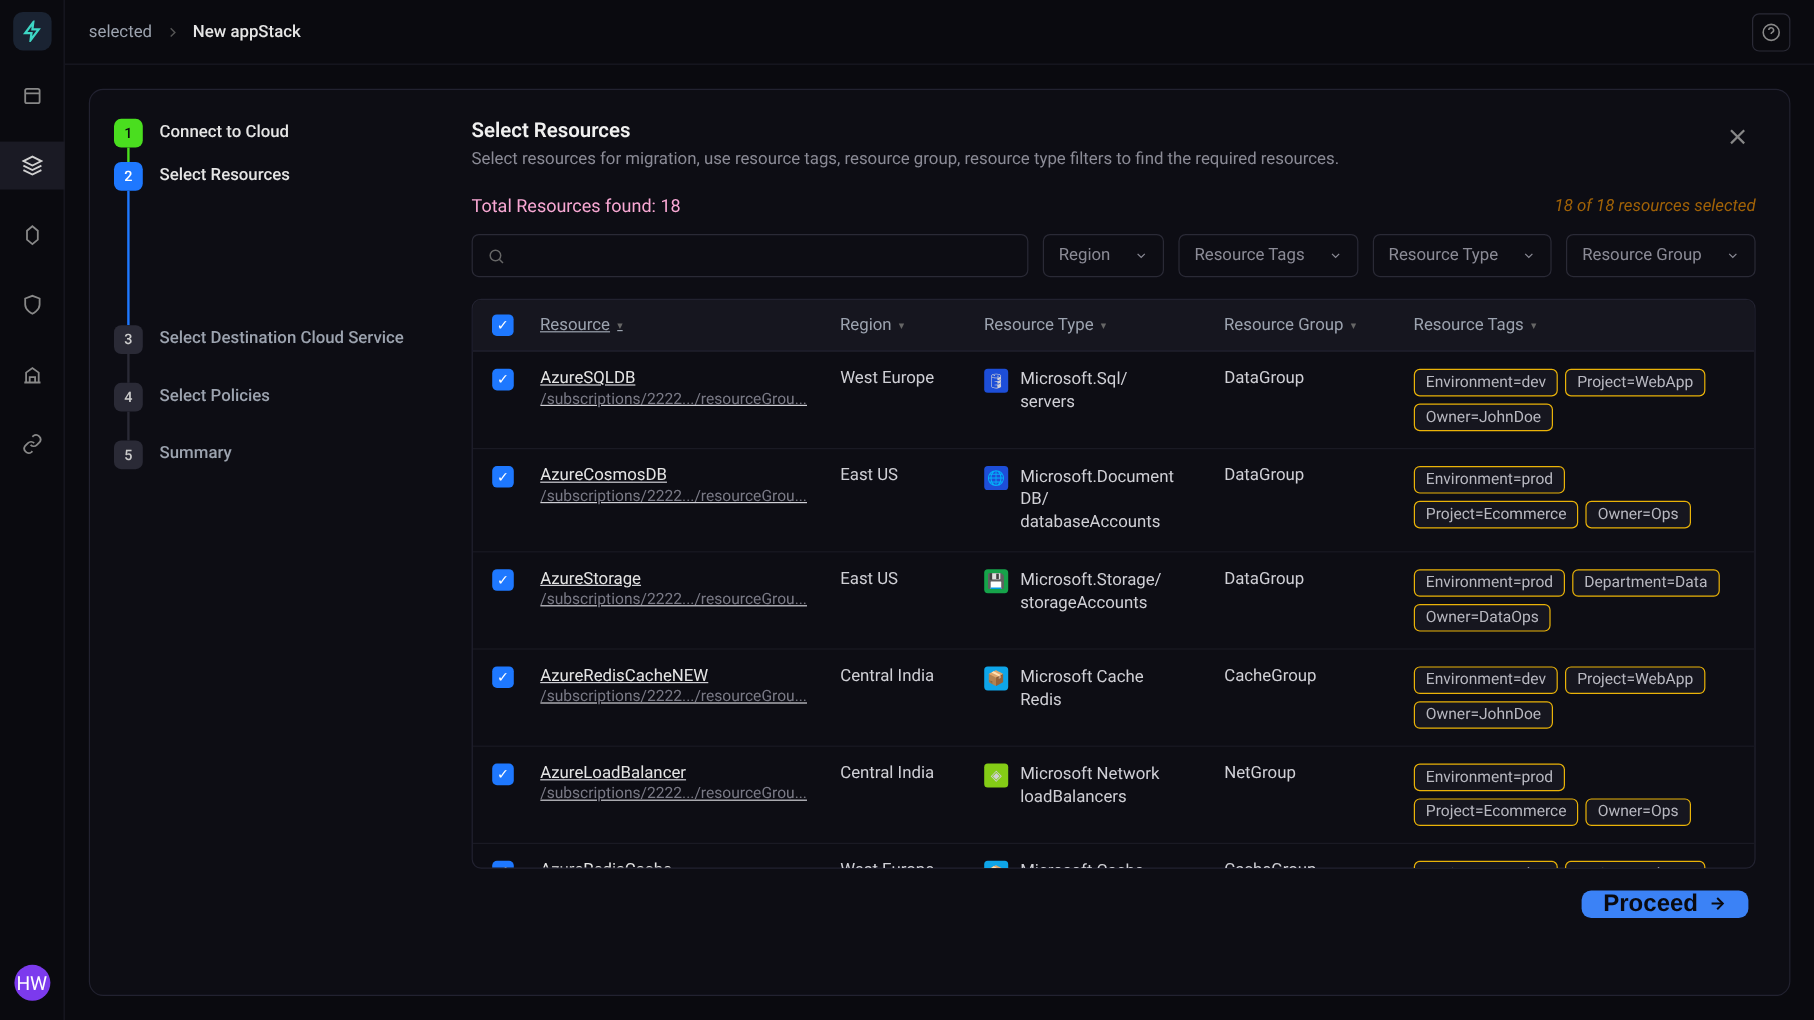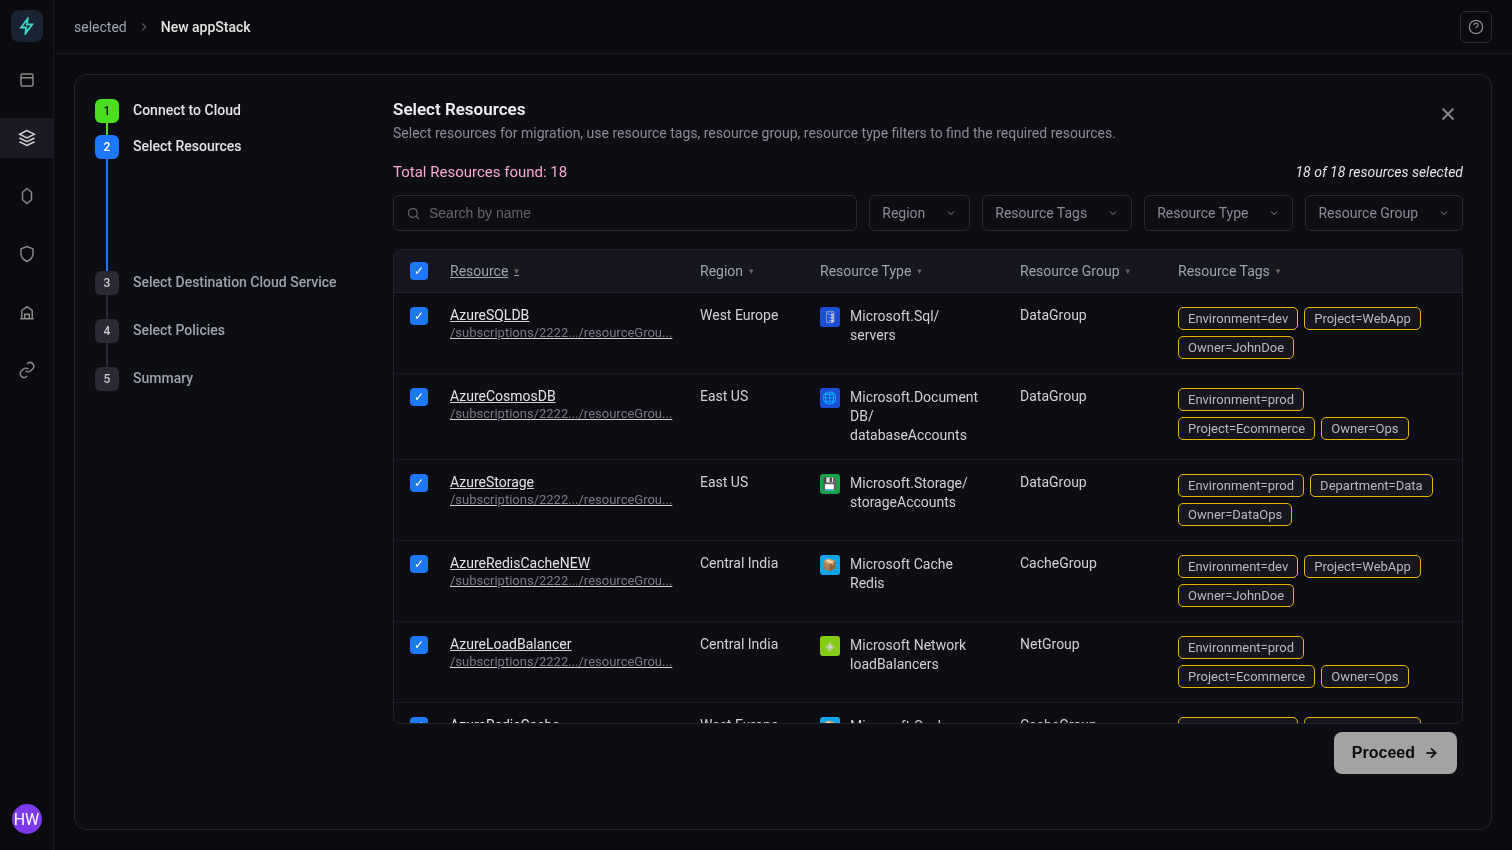--- a/index.html
+++ b/index.html
@@ -114,21 +114,21 @@
   overflow: hidden;
 }
 .panel-header { display: flex; align-items: flex-start; }
 .panel-title { font-size: 17px; font-weight: 600; color: #f0f0f0; margin-bottom: 6px; }
 .panel-sub { font-size: 14px; color: #8b8b96; text-align: center; }
 .close-x { margin-left: auto; color: #888; cursor: pointer; padding: 4px; }
 .summary-row {
   display: flex; align-items: center; margin-top: 22px; margin-bottom: 14px;
 }
 .total-found { font-size: 15px; font-weight: 400; color: #f9a8d4; }
-.selected-count { margin-left: auto; font-size: 14px; color: #e5e5e5; font-style: italic; }
+.selected-count { margin-left: auto; font-size: 14px; color: #a16207; font-style: italic; }
 .filters { display: flex; gap: 12px; margin-bottom: 18px; }
 .search-box {
   flex: 1;
   height: 36px;
   border: 1px solid #2a2a36;
   border-radius: 6px;
   background: transparent;
   display: flex; align-items: center; padding: 0 12px; gap: 8px;
   color: #666;
 }
@@ -202,30 +202,30 @@
   font-size: 13px;
   color: #b8b8c0;
   background: #16161f;
 }
 .footer-bar {
   height: 58px;
   display: flex; align-items: center; justify-content: flex-end;
   padding-right: 6px;
 }
 .proceed-btn {
-  background: #a3a3a3;
+  background: #3b82f6;
   color: #0a0a0f;
   font-weight: 600;
   border: none;
   border-radius: 8px;
-  height: 42px;
+  height: 23px;
   padding: 0 18px;
   display: flex; align-items: center; gap: 8px;
   cursor: pointer;
-  font-size: 16px;
+  font-size: 20px;
 }
 svg { display: block; }
 .tbody::-webkit-scrollbar { width: 8px; }
 .tbody::-webkit-scrollbar-thumb { background: #2a2a36; border-radius: 4px; }
 </style>
 </head>
 <body>
 
 <div class="app">
   <div class="side-rail">
@@ -341,21 +341,20 @@
             <div class="total-found">Total Resources found: 18</div>
             <div class="selected-count">18 of 18 resources selected</div>
           </div>
 
           <div class="filters">
             <div class="search-box">
               <svg width="15" height="15" viewBox="0 0 24 24" fill="none" stroke="currentColor" stroke-width="2">
                   <circle cx="11" cy="11" r="7"></circle>
                   <line x1="21" y1="21" x2="16" y2="16"></line>
                 </svg>
-              <input placeholder="Search by name" style="">
             </div>
             <div class="filter-dd">
               <span>Region</span>
               <svg width="12" height="12" viewBox="0 0 24 24" fill="none" stroke="currentColor" stroke-width="2">
                   <polyline points="6 9 12 15 18 9"></polyline>
                 </svg>
             </div>
             <div class="filter-dd">
               <span>Resource Tags</span>
               <svg width="12" height="12" viewBox="0 0 24 24" fill="none" stroke="currentColor" stroke-width="2">

